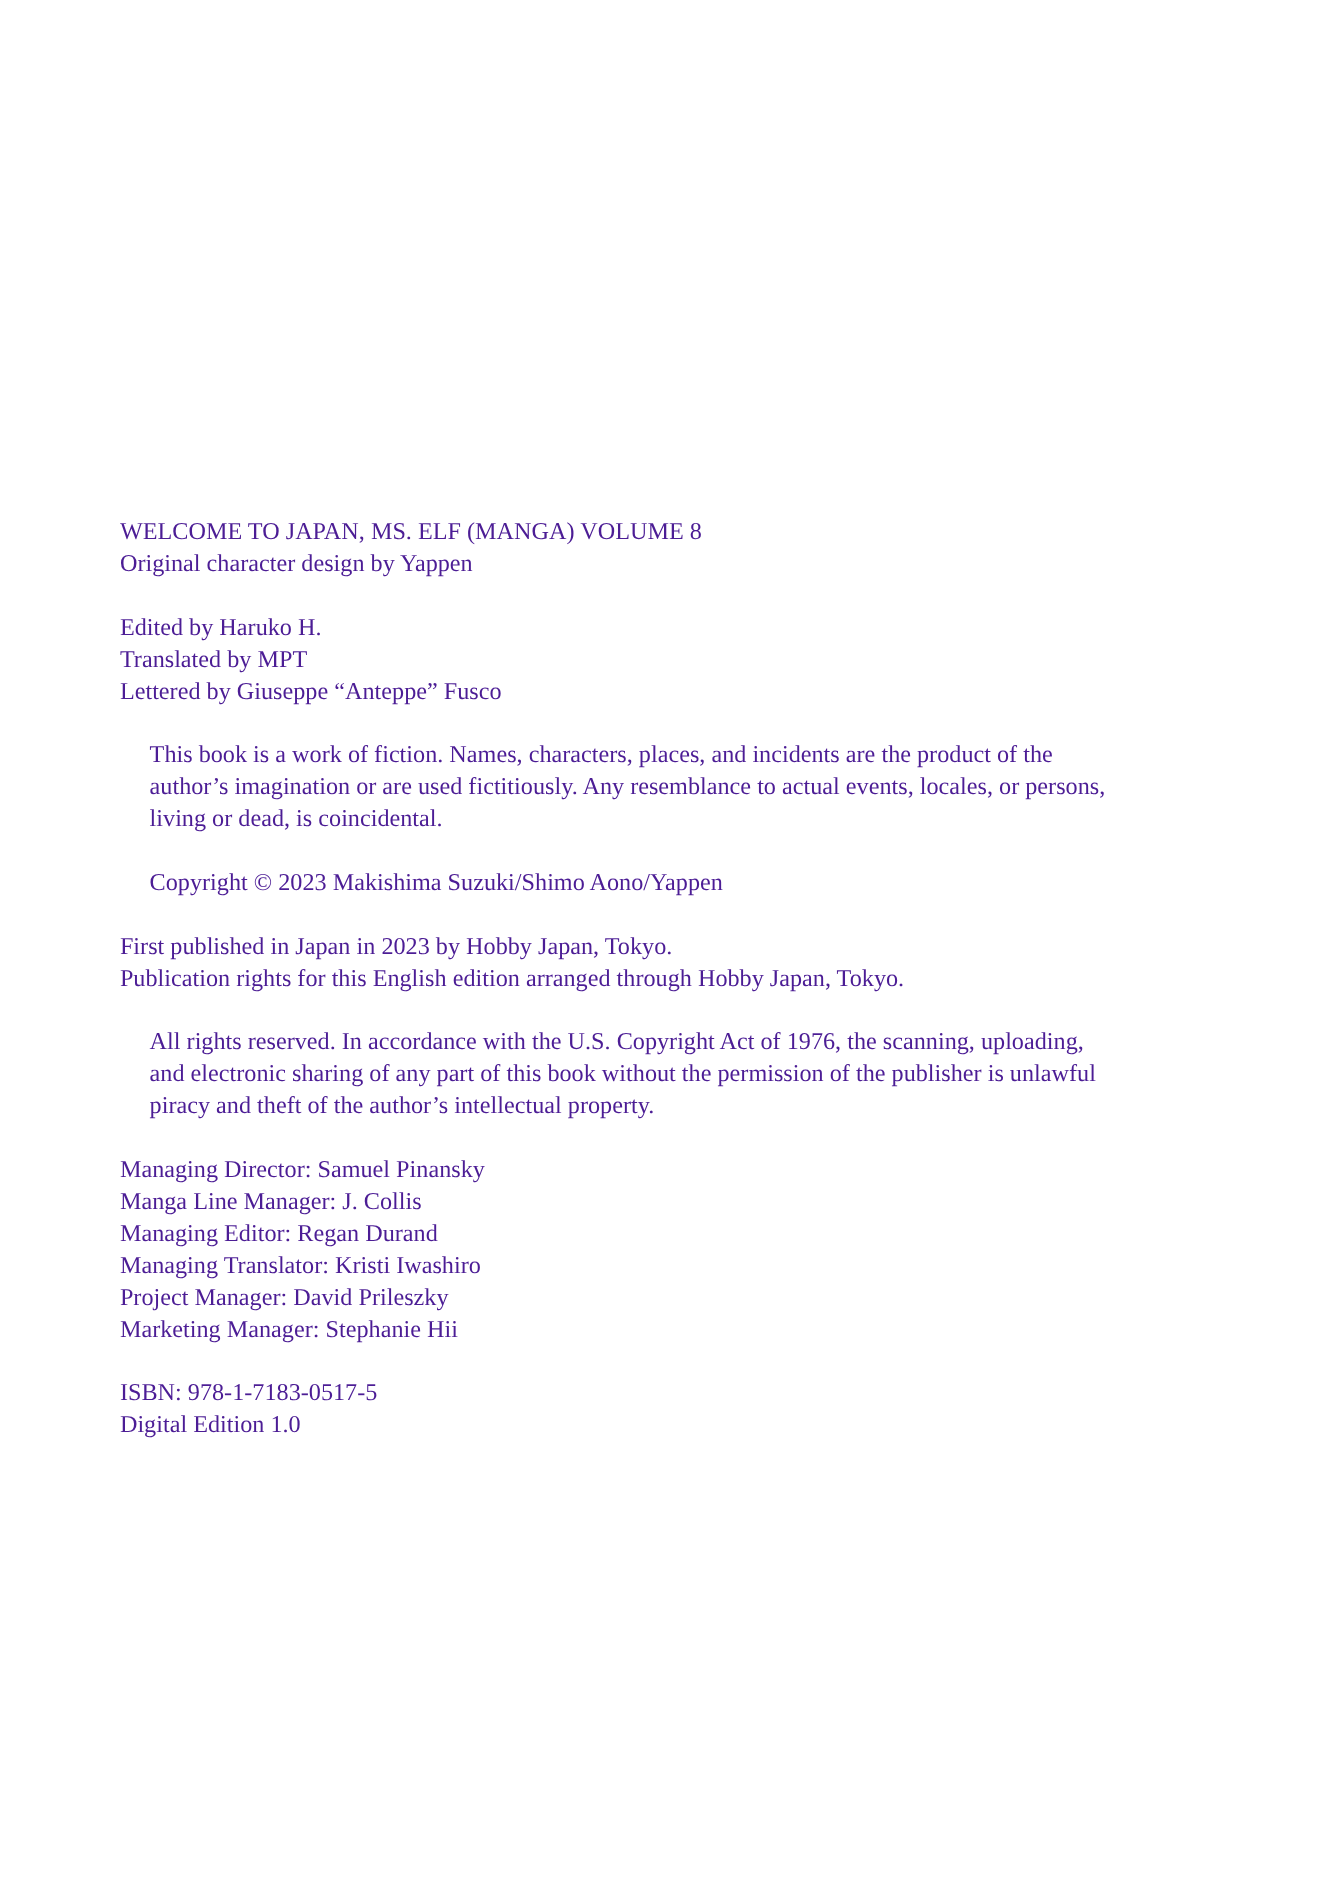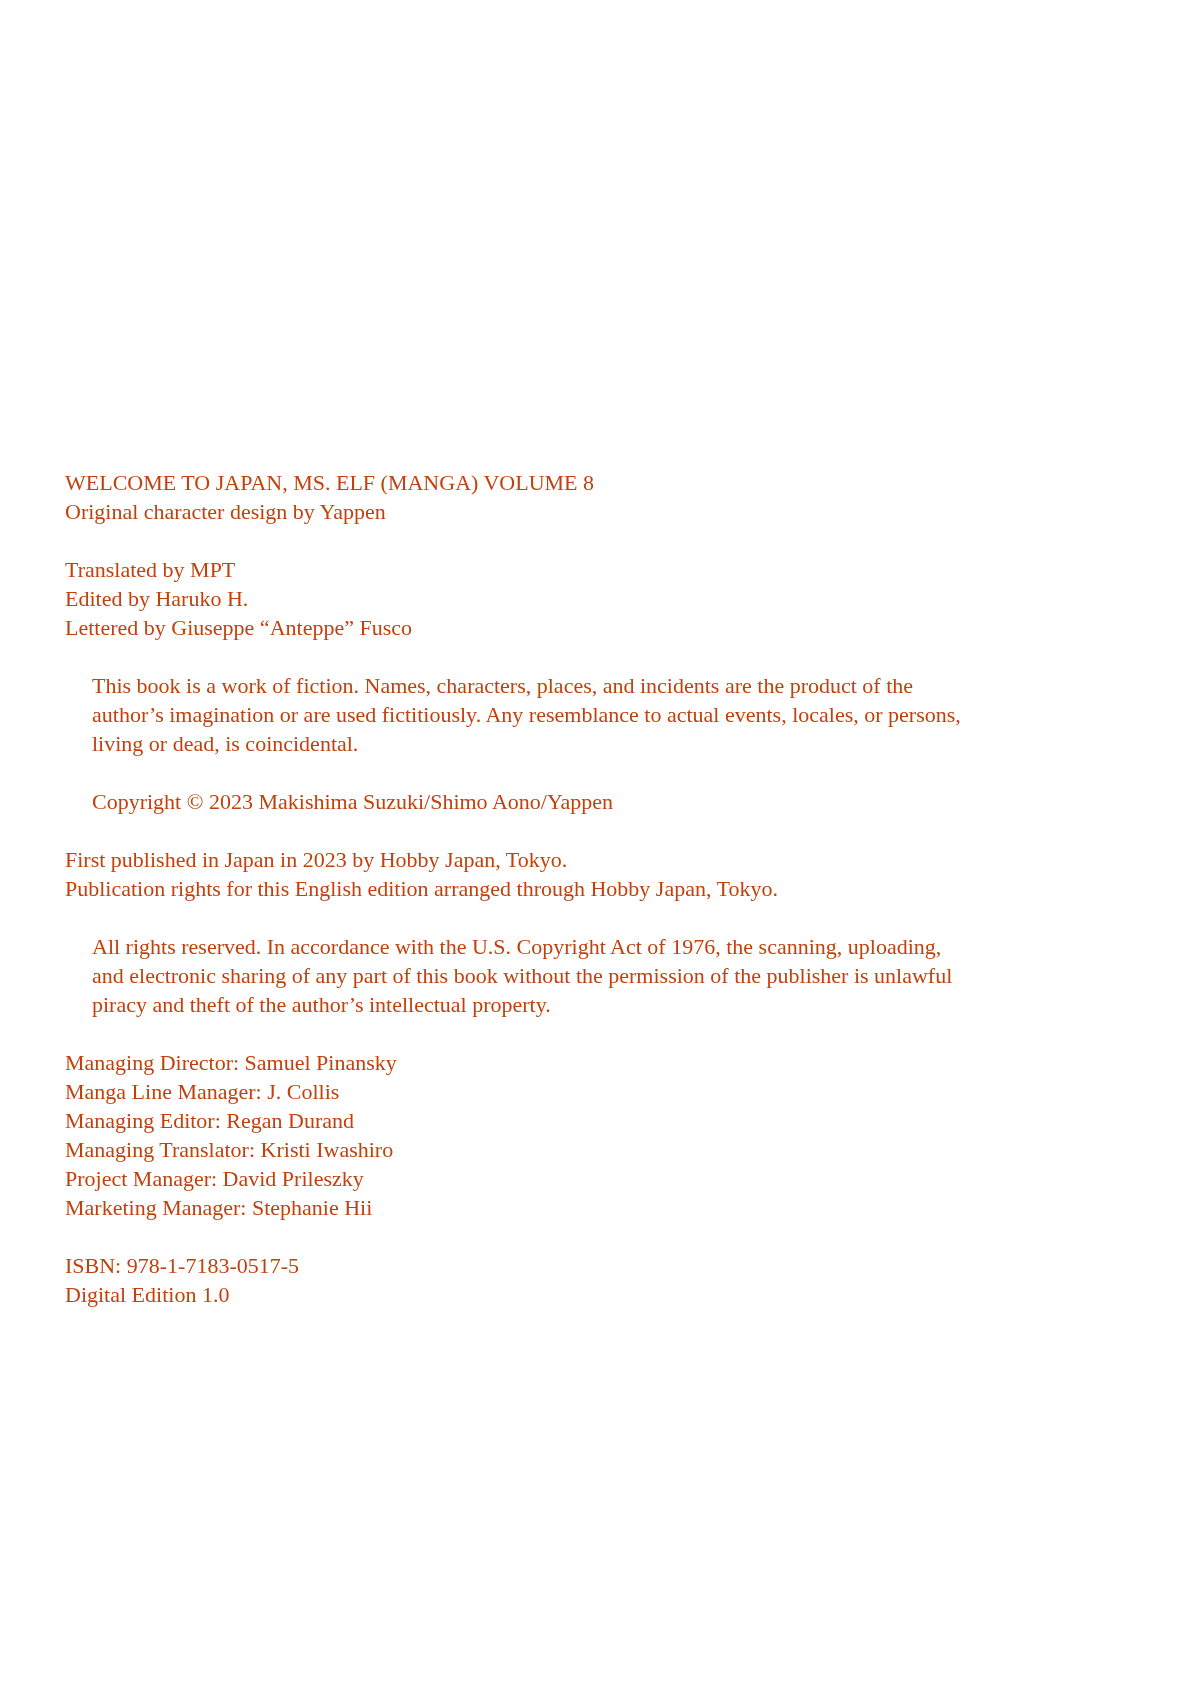--- a/index.html
+++ b/index.html
@@ -6,25 +6,25 @@
     margin: 0;
     padding: 0;
     background: #ffffff;
   }
   .page {
     position: relative;
     width: 1200px;
     height: 1706px;
     background: #ffffff;
     box-sizing: border-box;
-    padding: 468px 120px 0 65px;
+    padding: 468px 120px 0 109px;
     font-family: "Liberation Serif", "DejaVu Serif", serif;
     font-size: 22px;
     line-height: 29px;
-    color: #c2410c;
+    color: #4c1d95;
     overflow: hidden;
   }
   .block {
     margin: 0 0 0 0;
     max-width: 885px;
   }
   .block + .block {
     margin-top: 29px;
   }
   .line {
@@ -40,22 +40,22 @@
 <body>
 
 <div class="page">
 
   <div class="block">
     <div class="line">WELCOME TO JAPAN, MS. ELF (MANGA) VOLUME 8</div>
     <div class="line">Original character design by Yappen</div>
   </div>
 
   <div class="block">
+    <div class="line">Edited by Haruko H.</div>
     <div class="line">Translated by MPT</div>
-    <div class="line">Edited by Haruko H.</div>
     <div class="line">Lettered by Giuseppe “Anteppe” Fusco</div>
   </div>
 
   <p class="block">This book is a work of fiction. Names, characters, places, and incidents are the product of the author’s imagination or are used fictitiously. Any resemblance to actual events, locales, or persons, living or dead, is coincidental.</p>
 
   <p class="block">Copyright © 2023 Makishima Suzuki/Shimo Aono/Yappen</p>
 
   <div class="block">
     <div class="line">First published in Japan in 2023 by Hobby Japan, Tokyo.</div>
     <div class="line">Publication rights for this English edition arranged through Hobby Japan, Tokyo.</div>

